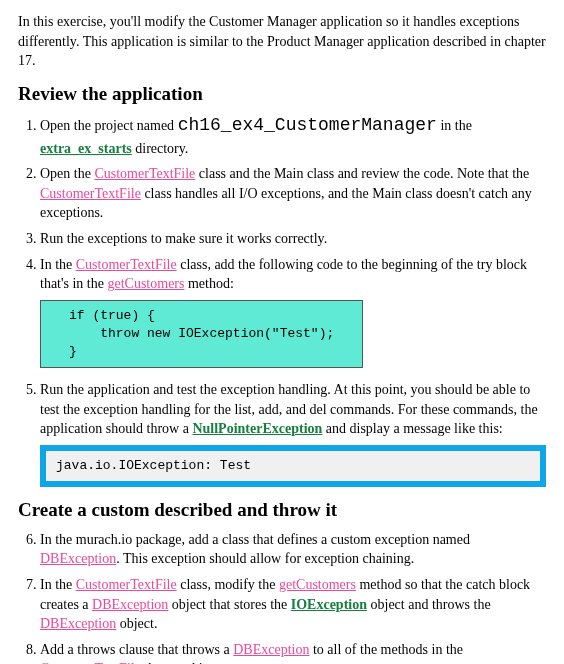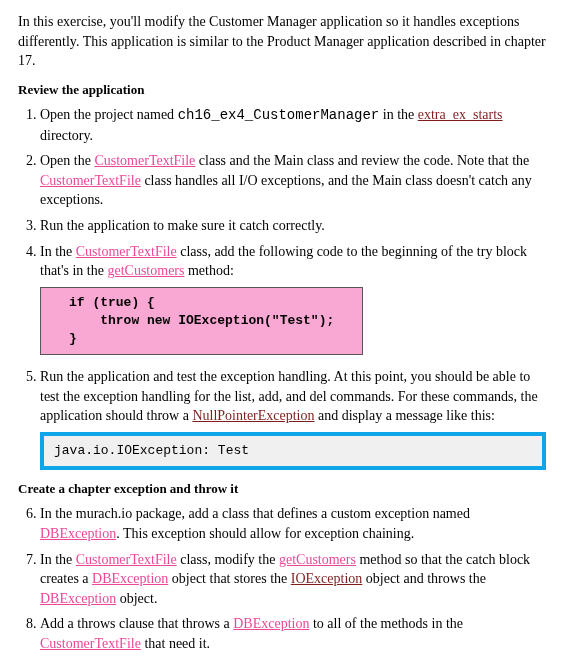--- a/index.html
+++ b/index.html
@@ -14,82 +14,82 @@
       background: #fff;
       color: #000;
       width: 564px;
       padding: 12px 18px;
     }
     p {
       margin-bottom: 8px;
     }
     .section-heading {
       font-weight: bold;
-      font-size: 13px;
+      font-size: 19px;
       margin-top: 10px;
       margin-bottom: 6px;
     }
     ol {
       margin-left: 22px;
       margin-bottom: 6px;
     }
     ol li {
       margin-bottom: 6px;
     }
     .underline-link {
       text-decoration: underline;
-      color: #7f1d1d;
+      color: #15803d;
+      font-weight: bold;
     }
     .red-underline {
       text-decoration: underline;
       color: #ec4899;
     }
     .code-block {
       font-family: Courier New, Courier, monospace;
       font-size: 13px;
-      background: #f9a8d4;
+      background: #5eead4;
       border: 1px solid #555;
       padding: 6px 28px;
       margin: 6px 0 6px 20px;
       display: inline-block;
-      font-weight: bold;
     }
     .code-output {
       font-family: Courier New, Courier, monospace;
       font-size: 13px;
       background: #f0f0f0;
-      border: 4px solid #0ea5e9;
+      border: 6px solid #0ea5e9;
       padding: 6px 10px;
       margin: 6px 0;
       display: block;
     }
     .code-inline {
       font-family: Courier New, Courier, monospace;
-      font-size: 14px;
+      font-size: 18px;
     }
     li > .code-block {
       margin-left: 0;
     }
   </style>
 </head>
 <body>
 
 <p>In this exercise, you'll modify the Customer Manager application so it handles exceptions differently. This application is similar to the Product Manager application described in chapter 17.</p>
 
 <div>
   <p class="section-heading">Review the application</p>
   <ol>
     <li>
       Open the project named <span class="code-inline">ch16_ex4_CustomerManager</span> in the <span class="underline-link">extra_ex_starts</span> directory.
     </li>
     <li>
       Open the <span class="red-underline">CustomerTextFile</span> class and the Main class and review the code. Note that the <span class="red-underline">CustomerTextFile</span> class handles all I/O exceptions, and the Main class doesn't catch any exceptions.
     </li>
     <li>
-      Run the application to make sure it catch correctly.
+      Run the exceptions to make sure it works correctly.
     </li>
   </ol>
 </div>
 
 <div>
   <ol start="4">
     <li>
       In the <span class="red-underline">CustomerTextFile</span> class, add the following code to the beginning of the try block that's in the <span class="red-underline">getCustomers</span> method:
       <div class="code-block">
         <pre style="margin:0;font-family:Courier New,Courier,monospace;font-size:13px;">if (true) {
@@ -98,21 +98,21 @@
       </div>
     </li>
     <li>
       Run the application and test the exception handling. At this point, you should be able to test the exception handling for the list, add, and del commands. For these commands, the application should throw a <span class="underline-link">NullPointerException</span> and display a message like this:
       <div class="code-output">java.io.IOException: Test</div>
     </li>
   </ol>
 </div>
 
 <div>
-  <p class="section-heading">Create a chapter exception and throw it</p>
+  <p class="section-heading">Create a custom described and throw it</p>
   <ol start="6">
     <li>
       In the murach.io package, add a class that defines a custom exception named <span class="red-underline">DBException</span>. This exception should allow for exception chaining.
     </li>
     <li>
       In the <span class="red-underline">CustomerTextFile</span> class, modify the <span class="red-underline">getCustomers</span> method so that the catch block creates a <span class="red-underline">DBException</span> object that stores the <span class="underline-link">IOException</span> object and throws the <span class="red-underline">DBException</span> object.
     </li>
     <li>
       Add a throws clause that throws a <span class="red-underline">DBException</span> to all of the methods in the <span class="red-underline">CustomerTextFile</span> that need it.
     </li>

